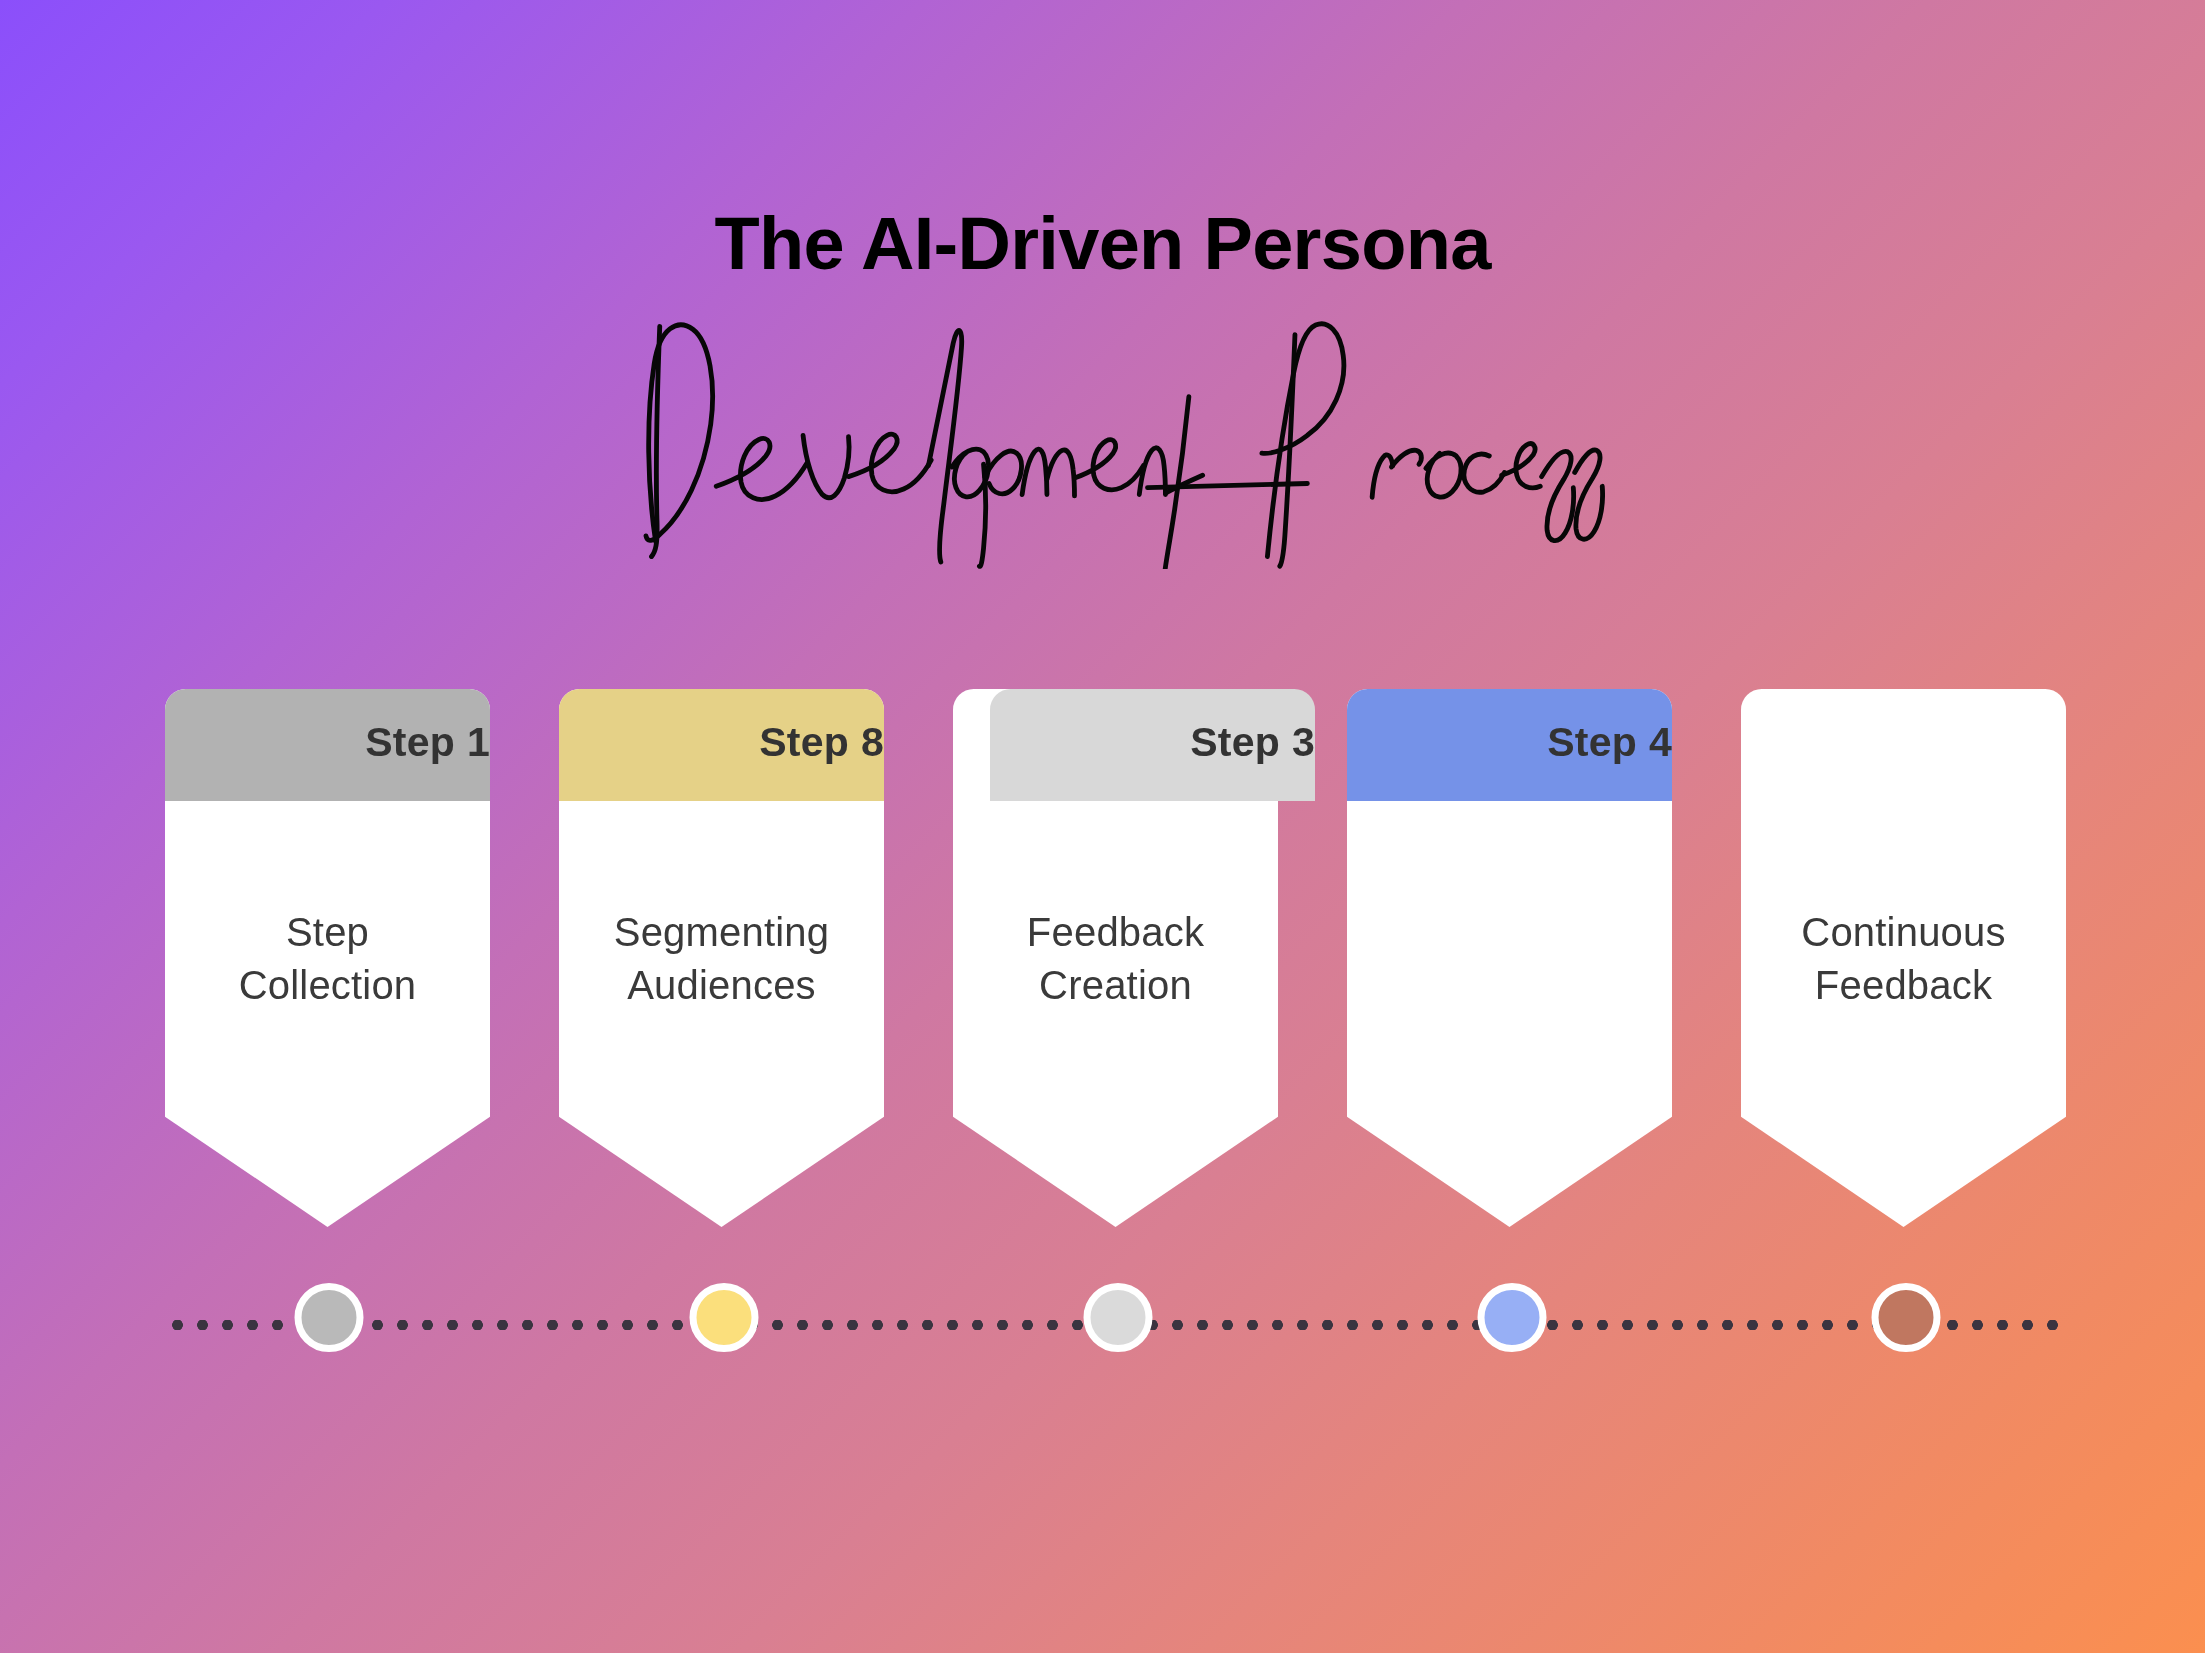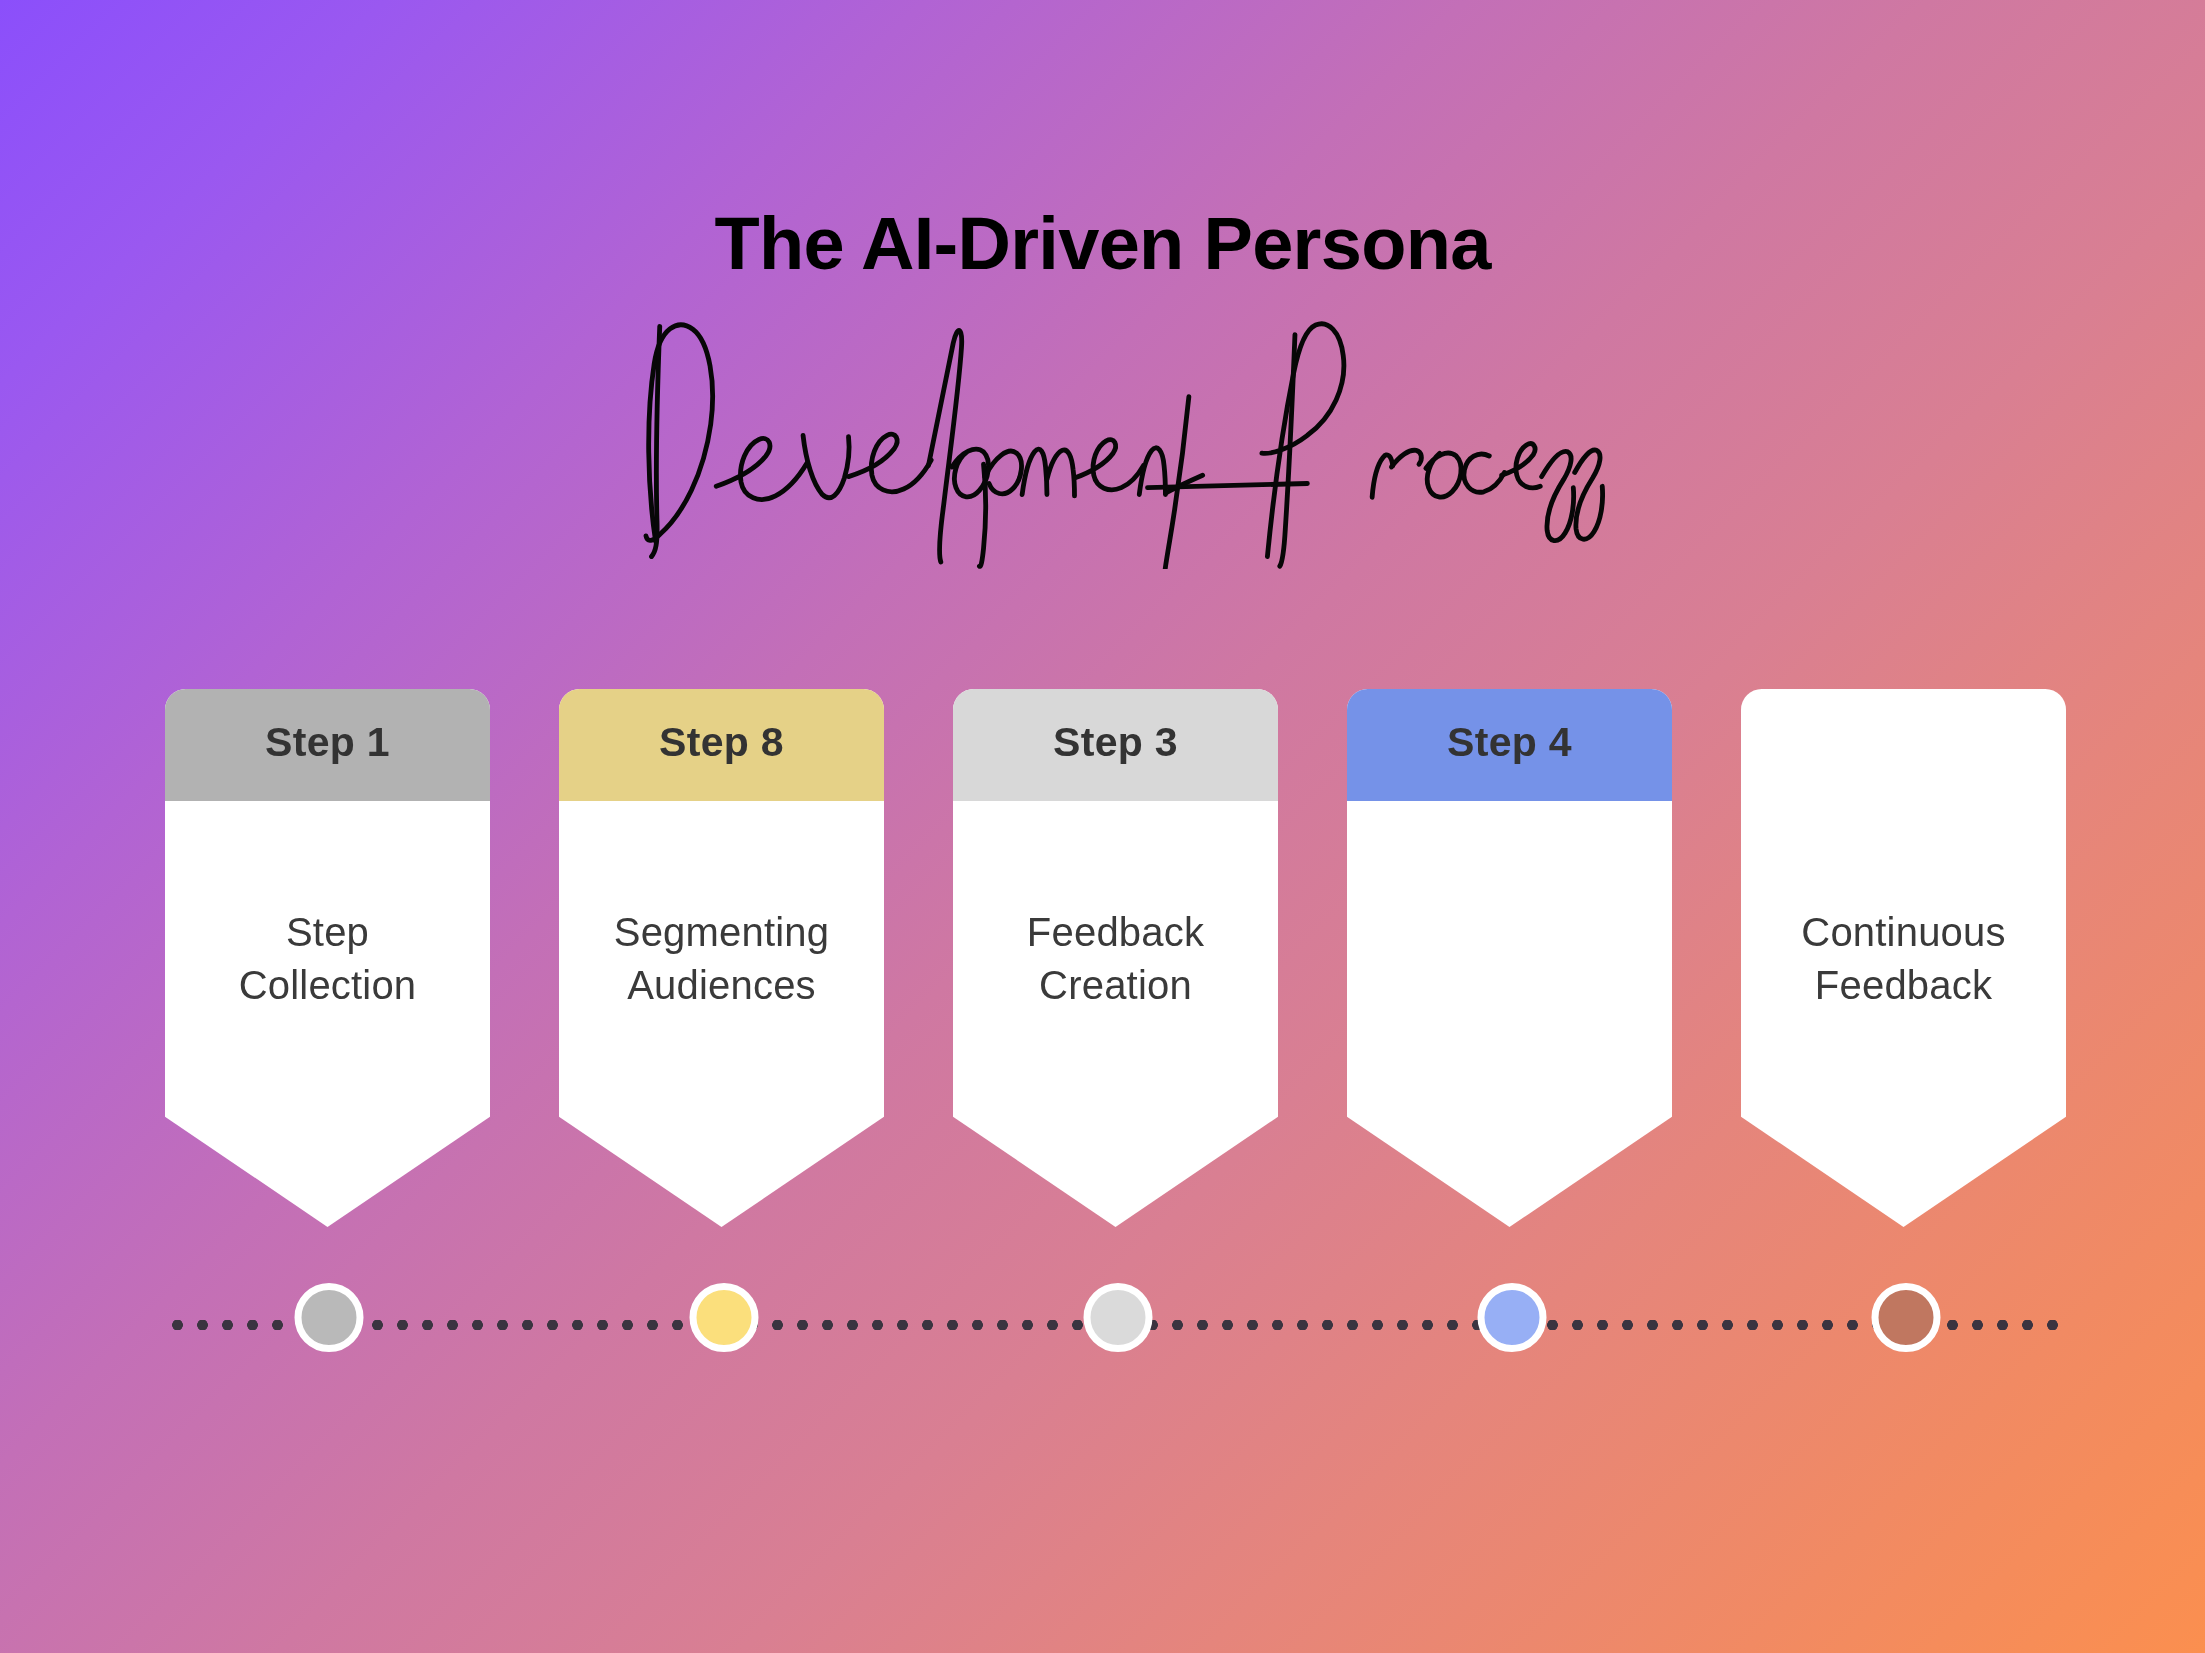--- a/index.html
+++ b/index.html
@@ -84,21 +84,21 @@
 
   .card-header {
     position: absolute;
     left: 0;
     top: 0;
     width: 100%;
     height: 112px;
     border-radius: 20.7px 20.7px 0 0;
     display: flex;
     align-items: center;
-    justify-content: center;
+    justify-content: flex-end;
   }
 
   .card-header-label {
     font-family: "Liberation Sans", sans-serif;
     font-weight: 700;
     font-size: 41px;
     letter-spacing: 0.3px;
     color: #333333;
     line-height: 1;
     margin-top: -5.5px;
@@ -240,21 +240,21 @@
       <div class="card-body">
         <div class="card-body-label">
           <div>Segmenting</div>
           <div>Audiences</div>
         </div>
       </div>
     </div>
 
     <div class="card">
       <div class="card-shape"></div>
-      <div class="card-header" style="background: rgb(216, 216, 216);">
+      <div class="card-header" style="background: rgb(216, 216, 216); margin-left: 37px;">
         <div class="card-header-label">Step 3</div>
       </div>
       <div class="card-body">
         <div class="card-body-label">
           <div>Feedback</div>
           <div>Creation</div>
         </div>
       </div>
     </div>
 

